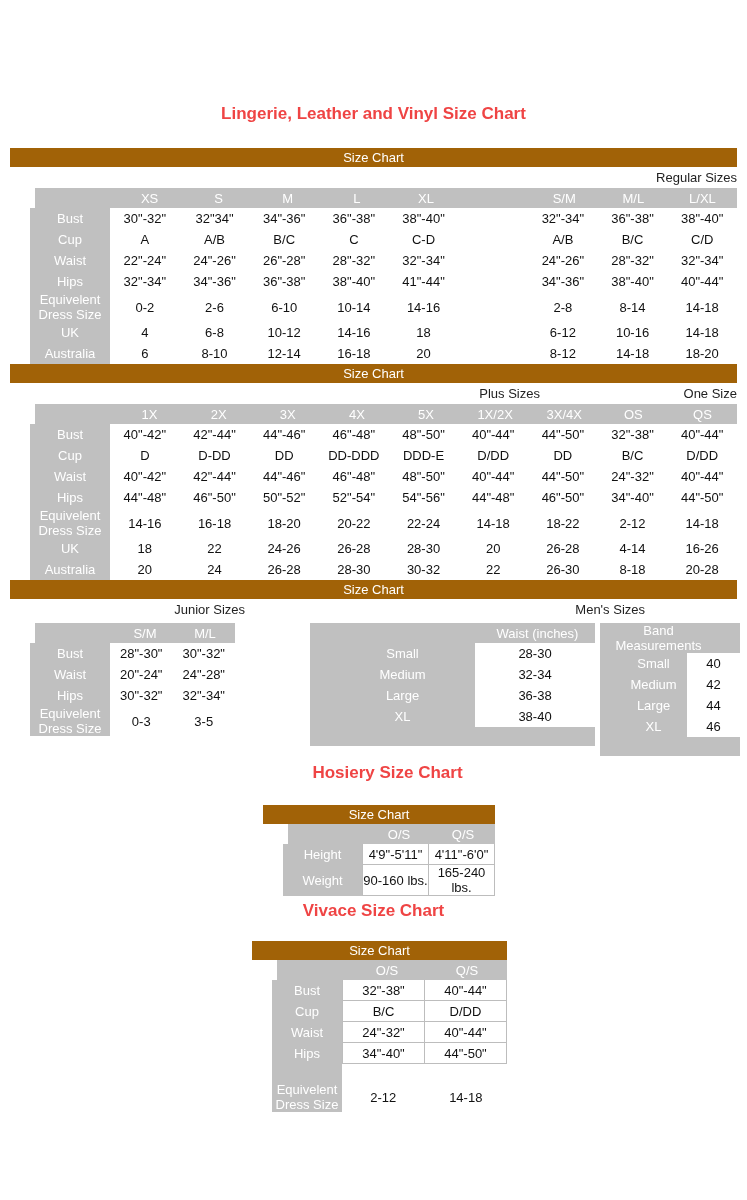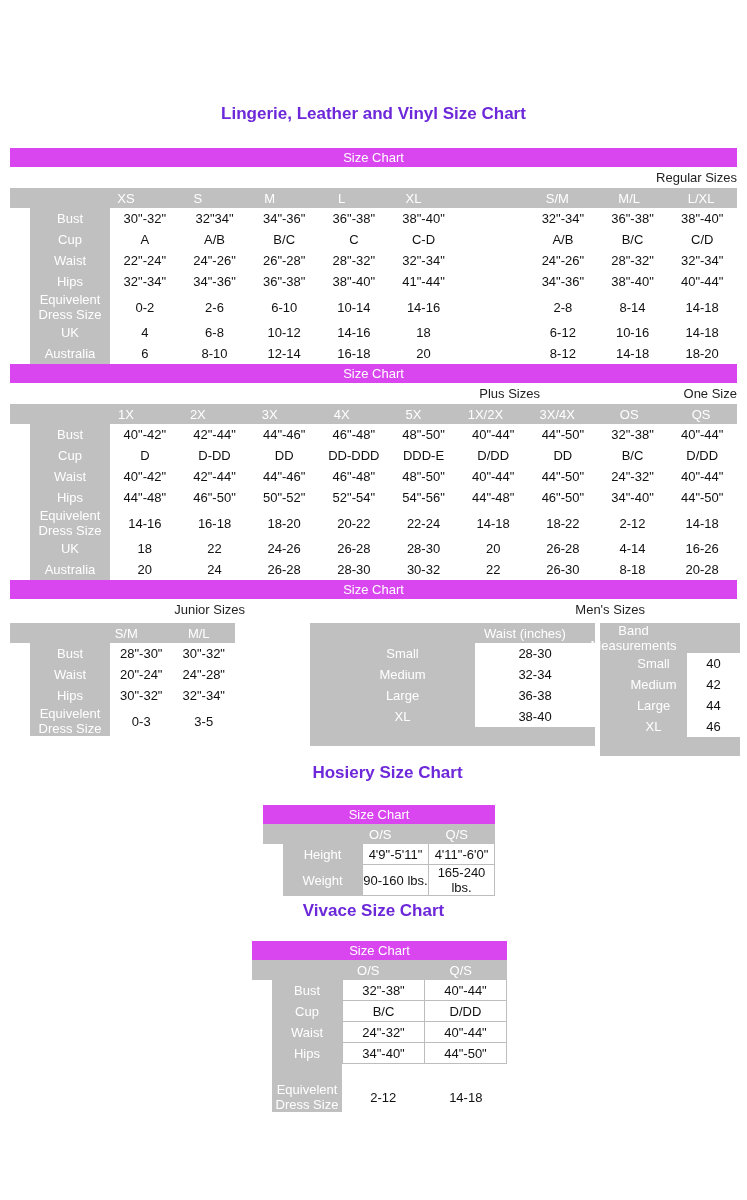--- a/index.html
+++ b/index.html
@@ -3,29 +3,29 @@
 <meta charset="utf-8">
 <style>
   * { box-sizing: border-box; margin: 0; padding: 0; }
   html, body { background: #ffffff; }
   body {
     width: 747px; height: 1200px; position: relative; overflow: hidden;
     font-family: "Liberation Sans", sans-serif; color: #111;
   }
   .title {
     position: absolute; left: 0; width: 747px; text-align: center;
-    font-size: 17px; font-weight: bold; color: #6d28d9;
+    font-size: 17px; font-weight: bold; color: #ef4444;
   }
   #page-title   { top: 104px; }
   #hosiery-title{ top: 763px; padding-left: 28px; }
   #vivace-title { top: 901px; }
 
   
   .bar {
-    background: #d946ef; color: #ffffff; height: 19px;
+    background: #a16207; color: #ffffff; height: 19px;
     display: flex; align-items: center; justify-content: center;
     font-size: 13px;
   }
 
   
   #main-block { position: absolute; top: 148px; left: 10px; width: 727px; }
 
   .section-label-row { position: relative; height: 21px; }
   .section-label {
     position: absolute; top: 0; height: 21px; line-height: 21px;
@@ -36,21 +36,21 @@
   #label-onesize { left: 580px; width: 147px; }
   #label-junior  { left: 0; width: 235px; }
   #label-mens    { left: 385px; width: 250px; }
 
   
   .size-table .row { display: flex; align-items: stretch; }
   .size-table .cell {
     display: flex; align-items: center; justify-content: center;
     font-size: 13px; text-align: center; line-height: 15px;
   }
-  .header-row { background: #c0c0c0; min-height: 20px; }
+  .header-row { background: #c0c0c0; min-height: 20px; margin-left: 25px; }
   .header-row .cell { color: #ffffff; }
   .data-row { min-height: 21px; }
   .row-label { background: #c0c0c0; color: #ffffff !important; margin-left: 20px; }
   .data-cell { color: #111; background: #ffffff; }
   .gap-row { min-height: 18px; }
   .gap-row .row-label { width: 70px; flex: none; }
 
   
   #t-regular .cell:first-child, #t-plus .cell:first-child { width: 80px; flex: none; }
   #t-regular .cell:not(:first-child), #t-plus .cell:not(:first-child) { flex: 1; }

